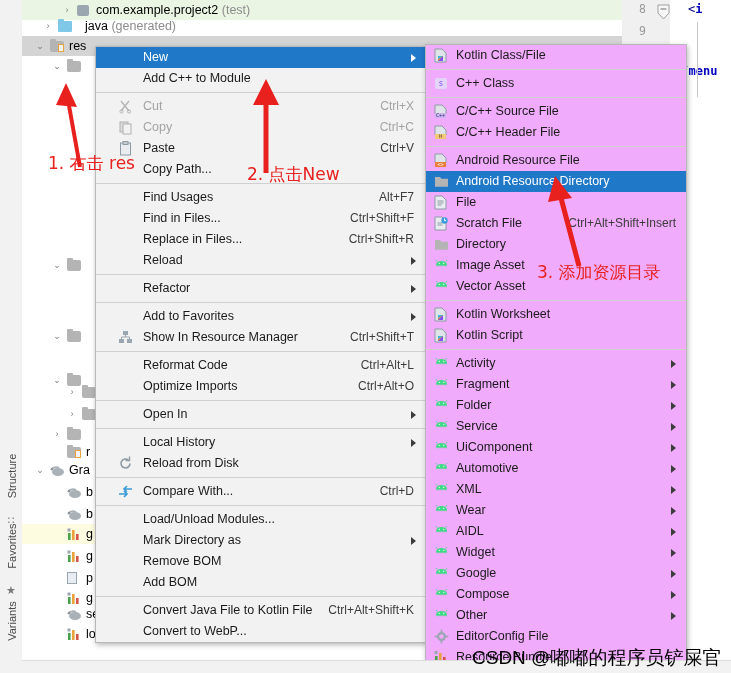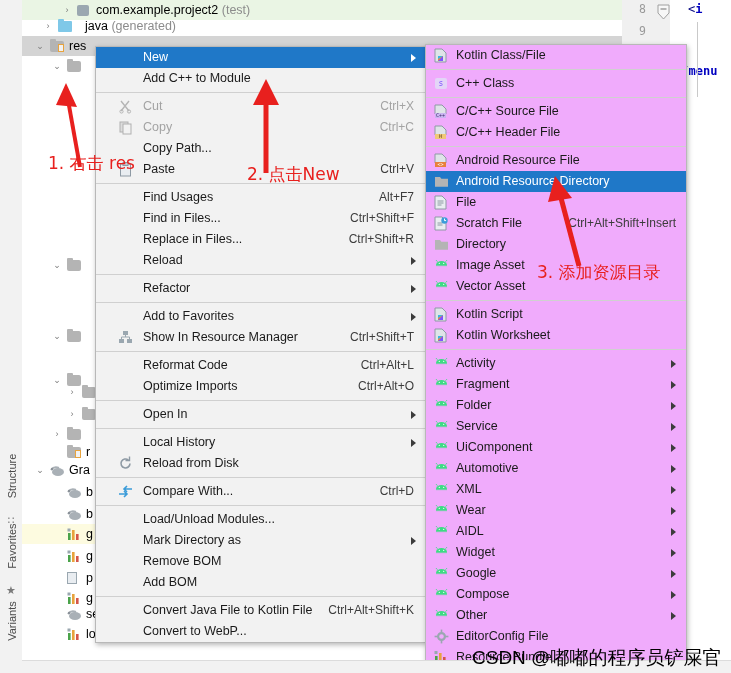--- a/index.html
+++ b/index.html
@@ -257,29 +257,29 @@
     </div>
     <div class="mi dis">
       <span class="micon"><svg width="15" height="15" viewBox="0 0 15 15">
           <rect x="2" y="2" width="8" height="10" fill="#dcdcdc" stroke="#b0b0b0"></rect>
           <rect x="5" y="4" width="8" height="10" fill="#f2f2f2" stroke="#b0b0b0"></rect>
         </svg></span>
       <span class="mlbl">Copy</span>
       <span class="macc">Ctrl+C</span>
     </div>
     <div class="mi">
-      <span class="mlbl">Copy Path...</span>
-    </div>
-    <div class="mi">
       <span class="micon"><svg width="15" height="15" viewBox="0 0 15 15">
           <rect x="2.5" y="2" width="10" height="12" fill="#e9edf1" stroke="#8e9aa4"></rect>
           <rect x="5" y="0.5" width="5" height="3" fill="#c4ccd2" stroke="#8e9aa4"></rect>
         </svg></span>
       <span class="mlbl">Paste</span>
       <span class="macc">Ctrl+V</span>
+    </div>
+    <div class="mi">
+      <span class="mlbl">Copy Path...</span>
     </div>
     <div class="msep"></div>
     <div class="mi">
       <span class="mlbl">Find Usages</span>
       <span class="macc">Alt+F7</span>
     </div>
     <div class="mi">
       <span class="mlbl">Find in Files...</span>
       <span class="macc">Ctrl+Shift+F</span>
     </div>
@@ -464,30 +464,30 @@
       <span class="mlbl">Vector Asset</span>
     </div>
     <div class="msep"></div>
     <div class="mi">
       <span class="micon"><svg width="14" height="15" viewBox="0 0 14 15">
           <path d="M1 1 h7 l4 4 v9 h-11 z" fill="#dfe4e8" stroke="#8e9aa4"></path>
           <path d="M4 8 h5 v5 h-5 z" fill="#f18e33"></path>
           <path d="M9 8 L4 13 L9 13 z" fill="#7f52ff"></path>
           <path d="M4 8 L9 8 L4 11 z" fill="#3ab6e3"></path>
         </svg></span>
-      <span class="mlbl">Kotlin Script</span>
+      <span class="mlbl">Kotlin Worksheet</span>
     </div>
     <div class="mi">
       <span class="micon"><svg width="14" height="15" viewBox="0 0 14 15">
           <path d="M1 1 h7 l4 4 v9 h-11 z" fill="#dfe4e8" stroke="#8e9aa4"></path>
           <path d="M4 8 h5 v5 h-5 z" fill="#f18e33"></path>
           <path d="M9 8 L4 13 L9 13 z" fill="#7f52ff"></path>
           <path d="M4 8 L9 8 L4 11 z" fill="#3ab6e3"></path>
         </svg></span>
-      <span class="mlbl">Kotlin Worksheet</span>
+      <span class="mlbl">Kotlin Script</span>
     </div>
     <div class="msep"></div>
     <div class="mi">
       <span class="micon"><svg width="15" height="12" viewBox="0 0 15 12">
           <path d="M2 5 a5.5 4 0 0 1 11 0 z" fill="#3ddc84"></path>
           <rect x="2" y="5.3" width="11" height="0.8" fill="#3ddc84"></rect>
           <path d="M3.4 1.6 L2.1 0.2 M11.6 1.6 L12.9 0.2" stroke="#3ddc84" stroke-width="1"></path>
           <circle cx="5.3" cy="3.3" r="0.65" fill="#fff"></circle>
           <circle cx="9.7" cy="3.3" r="0.65" fill="#fff"></circle>
         </svg></span>

